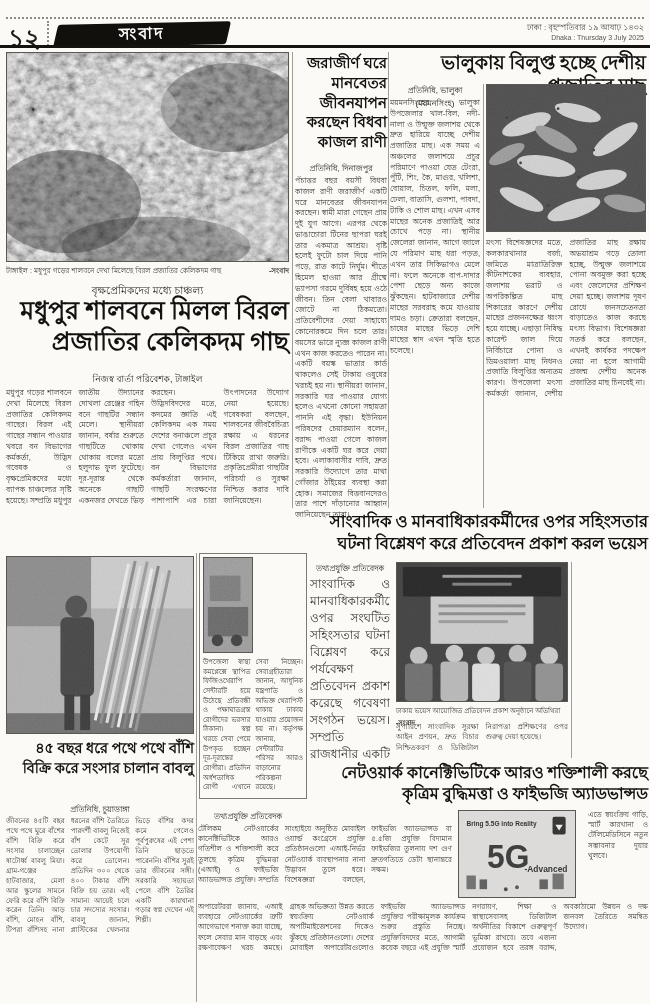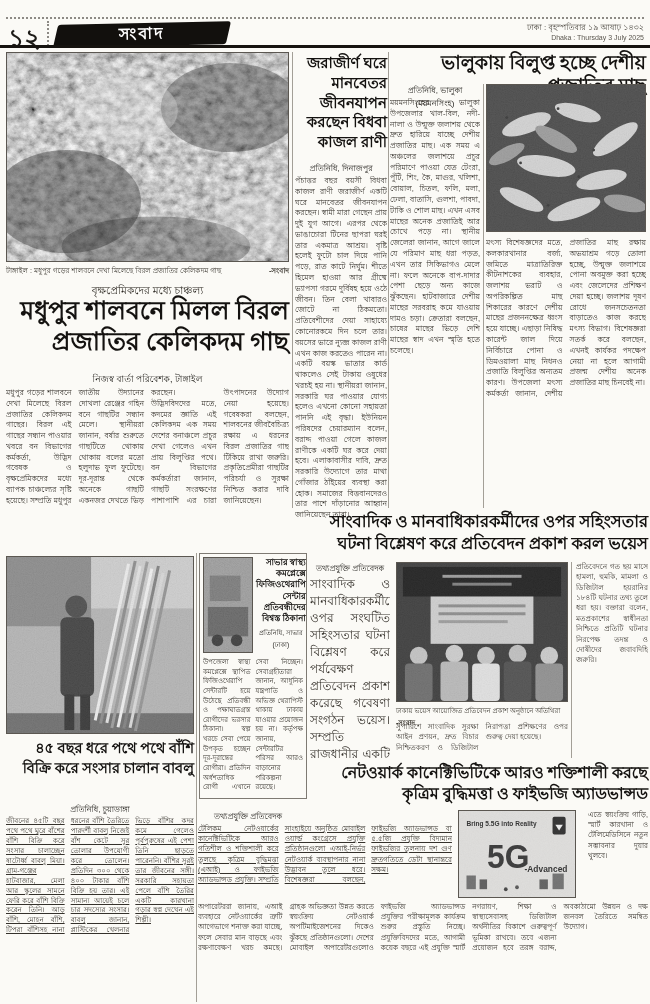--- a/index.html
+++ b/index.html
@@ -3,21 +3,21 @@
 <meta charset="utf-8">
 <style>
   html,body{margin:0;padding:0;background:#8a8a8a;}
   #paper{position:relative;width:650px;height:1004px;margin:0 auto;background:#fbfaf6;
          font-family:"Liberation Sans",sans-serif;color:#1c1a16;overflow:hidden;}
   .abs{position:absolute;box-sizing:border-box;}
   .headline{font-weight:bold;text-align:right;font-family:"Liberation Serif",serif;color:#141210;}
   .byline{font-weight:normal;font-size:8.5px;color:#1c1a16;text-align:center;}
   .body-text{font-size:7.6px;line-height:1.42;text-align:justify;overflow:hidden;color:#35312b;}
   .c2{column-count:2;column-gap:7px;}
-  .c3{column-count:3;column-gap:6px;text-decoration:underline;}
+  .c3{column-count:3;column-gap:6px;}
   .c4{column-count:4;column-gap:7px;}
   .c5{column-count:5;column-gap:7px;}
   .caption{font-size:7.2px;color:#3a362f;}
   .vrule{position:absolute;width:1px;background:#a39f97;}
   .photo{display:block;width:100%;height:100%;border:1px solid #5b5751;box-sizing:border-box;background:#8c8c8c;}
   svg text{font-family:"Liberation Sans",sans-serif;}
   .masthead{background:#12100d;transform:skewX(-14deg) rotate(-1.2deg);border-radius:3px;
             display:flex;align-items:center;justify-content:center;}
   .masthead span{transform:skewX(14deg);color:#fff;font-weight:bold;font-size:16px;letter-spacing:2px;
             font-family:"Liberation Serif",serif;}
@@ -151,21 +151,20 @@
           <rect x="140" y="102" width="28" height="38" rx="4" fill="#8f8f8f"></rect>
       </g>
       <rect width="172" height="140" filter="url(#grain)" opacity="0.18"></rect>
     </svg>
   </div>
   <div class="abs caption" style="left:396px;top:705px;width:172px;font-size:6.8px;">
     <span>ঢাকায় ভয়েস আয়োজিত প্রতিবেদন প্রকাশ অনুষ্ঠানে অতিথিরা</span>
     <span style="font-weight:bold;">-সংবাদ</span>
   </div>
   <div class="abs body-text c2" style="left:396px;top:722px;width:172px;height:36px;font-size:7.3px;">সুপারিশে সাংবাদিক সুরক্ষা আইন প্রণয়ন, দ্রুত বিচার নিশ্চিতকরণ ও ডিজিটাল নিরাপত্তা প্রশিক্ষণের ওপর গুরুত্ব দেয়া হয়েছে।</div>
-  <div class="abs body-text" style="left:576px;top:562px;width:72px;height:196px;font-size:7.3px;">প্রতিবেদনে গত ছয় মাসে হামলা, হুমকি, মামলা ও ডিজিটাল হয়রানির ১৮৪টি ঘটনার তথ্য তুলে ধরা হয়। বক্তারা বলেন, মতপ্রকাশের স্বাধীনতা নিশ্চিতে প্রতিটি ঘটনার নিরপেক্ষ তদন্ত ও দোষীদের জবাবদিহি জরুরি।</div>
 
   <div class="abs" style="left:6px;top:556px;width:188px;height:178px;">
     <svg class="photo" viewBox="0 0 188 178" preserveAspectRatio="none">
       <rect width="188" height="178" fill="#b3b3b3"></rect>
       <rect x="0" y="0" width="85" height="70" fill="#6e6e6e" opacity="0.6"></rect>
       <rect x="85" y="0" width="103" height="52" fill="#d9d9d9" opacity="0.7"></rect>
       <rect y="158" width="188" height="20" fill="#5a5a5a" opacity="0.8"></rect>
       <circle cx="70" cy="50" r="11" fill="#4a4a4a"></circle>
       <rect x="54" y="61" width="34" height="80" rx="6" fill="#3f3f3f"></rect>
       <rect x="58" y="139" width="10" height="36" fill="#333333"></rect>
@@ -192,24 +191,20 @@
       <div style="width:50px;height:96px;flex:none;">
         <svg class="photo" viewBox="0 0 50 96" preserveAspectRatio="none">
           <rect width="50" height="96" fill="#9b9b9b"></rect>
           <rect x="6" y="18" width="32" height="26" fill="#777777"></rect>
           <rect x="4" y="50" width="42" height="30" fill="#4e4e4e" opacity="0.75"></rect>
           <circle cx="14" cy="84" r="6" fill="#333333"></circle>
           <circle cx="34" cy="84" r="6" fill="#333333"></circle>
           <rect width="50" height="96" filter="url(#grain)" opacity="0.3"></rect>
         </svg>
       </div>
-      <div>
-        <div class="headline" style="font-size:8.6px;line-height:1.3;">সাভার স্বাস্থ্য কমপ্লেক্সে ফিজিওথেরাপি সেন্টার প্রতিবন্ধীদের বিশ্বস্ত ঠিকানা</div>
-        <div class="byline" style="font-size:6.6px;margin-top:3px;">প্রতিনিধি, সাভার (ঢাকা)</div>
-      </div>
     </div>
     <div class="body-text c2" style="margin-top:4px;height:136px;font-size:6.8px;column-gap:5px;">উপজেলা স্বাস্থ্য কমপ্লেক্সে স্থাপিত ফিজিওথেরাপি সেন্টারটি হয়ে উঠেছে প্রতিবন্ধী ও পক্ষাঘাতগ্রস্ত রোগীদের ভরসার ঠিকানা। স্বল্প খরচে সেবা পেয়ে উপকৃত হচ্ছেন দূর-দূরান্তের রোগীরা। প্রতিদিন অর্ধশতাধিক রোগী এখানে সেবা নিচ্ছেন। সেবাগ্রহীতারা জানান, আধুনিক যন্ত্রপাতি ও অভিজ্ঞ থেরাপিস্ট থাকায় ঢাকায় যাওয়ার প্রয়োজন হয় না। কর্তৃপক্ষ জানায়, সেন্টারটির পরিসর আরও বাড়ানোর পরিকল্পনা রয়েছে।</div>
   </div>
 
   <div class="abs headline" style="left:312px;top:762px;width:336px;font-size:16px;line-height:1.32;">নেটওয়ার্ক কানেক্টিভিটিকে আরও শক্তিশালী করছে কৃত্রিম বুদ্ধিমত্তা ও ফাইভজি অ্যাডভান্সড</div>
   <div class="abs byline" style="left:198px;top:810px;width:100px;font-size:8px;">তথ্যপ্রযুক্তি প্রতিবেদক</div>
   <div class="abs body-text c3" style="left:198px;top:824px;width:254px;height:74px;font-size:7.2px;">টেলিকম নেটওয়ার্কের কানেক্টিভিটিকে আরও গতিশীল ও শক্তিশালী করে তুলছে কৃত্রিম বুদ্ধিমত্তা (এআই) ও ফাইভজি অ্যাডভান্সড প্রযুক্তি। সম্প্রতি সাংহাইয়ে অনুষ্ঠিত মোবাইল ওয়ার্ল্ড কংগ্রেসে প্রযুক্তি প্রতিষ্ঠানগুলো এআই-নির্ভর নেটওয়ার্ক ব্যবস্থাপনার নানা উদ্ভাবন তুলে ধরে। বিশেষজ্ঞরা বলছেন, ফাইভজি অ্যাডভান্সড বা ৫.৫জি প্রযুক্তি বিদ্যমান ফাইভজির তুলনায় দশ গুণ দ্রুতগতিতে ডেটা স্থানান্তরে সক্ষম।</div>
   <div class="abs" style="left:458px;top:810px;width:118px;height:88px;">
     <svg class="photo" viewBox="0 0 124 88" preserveAspectRatio="none">
       <rect width="124" height="88" fill="#dedddb"></rect>

